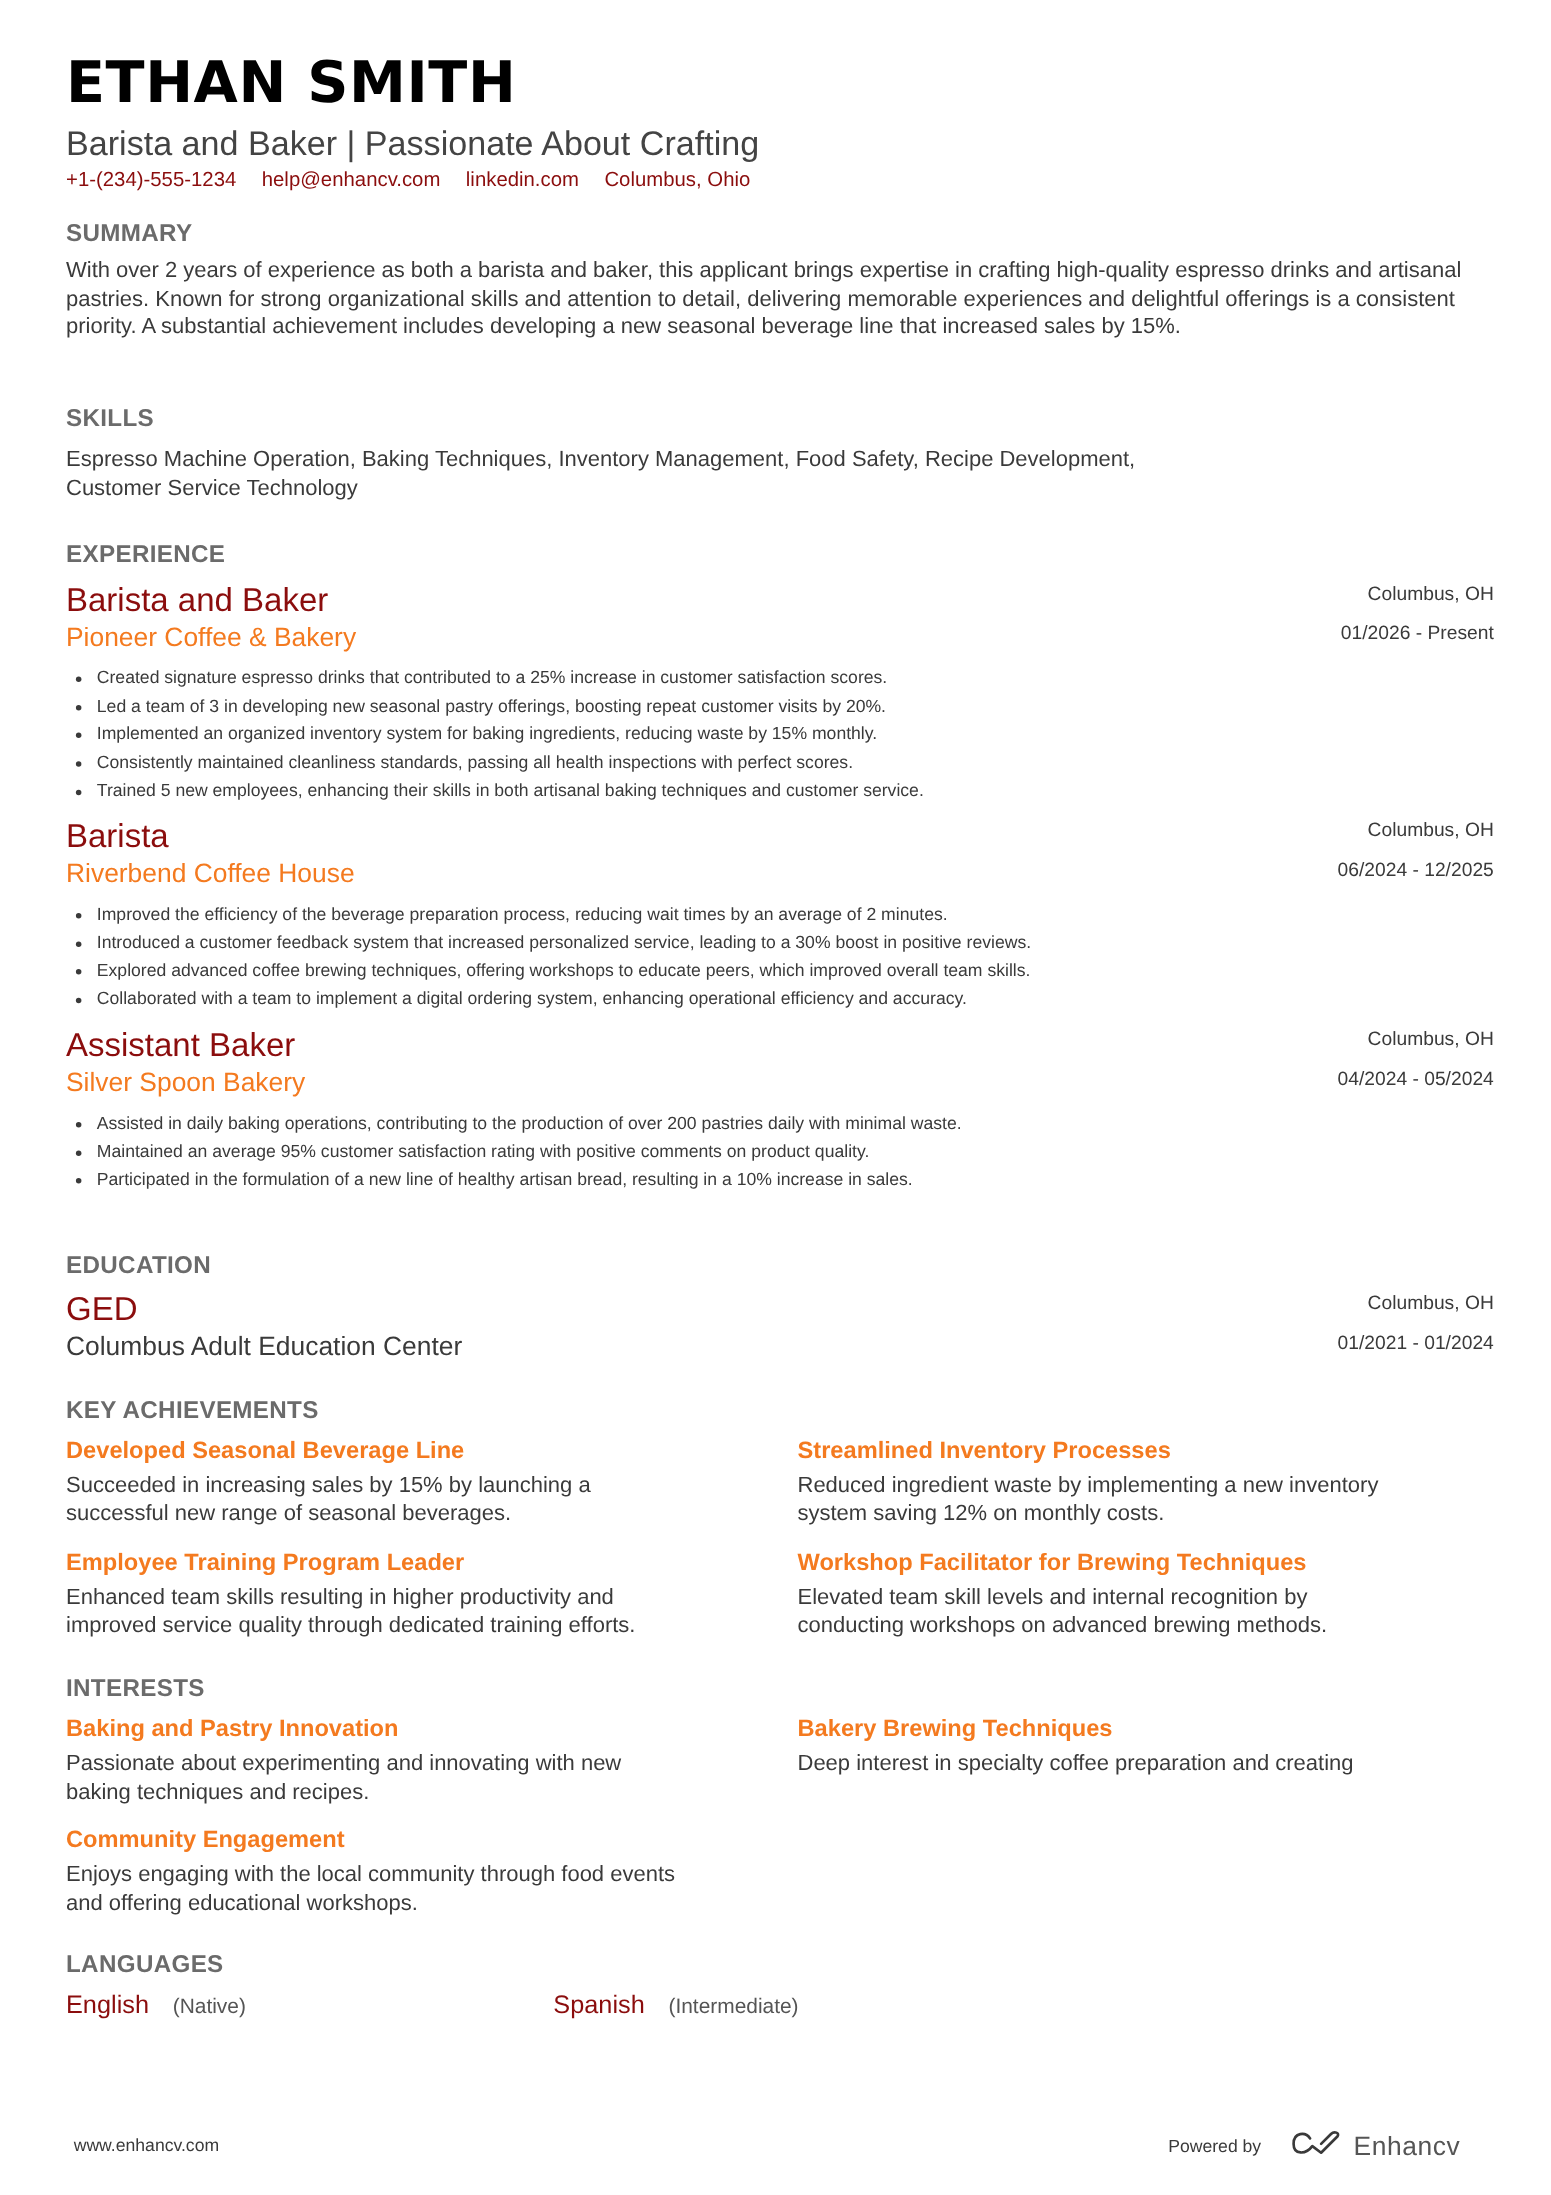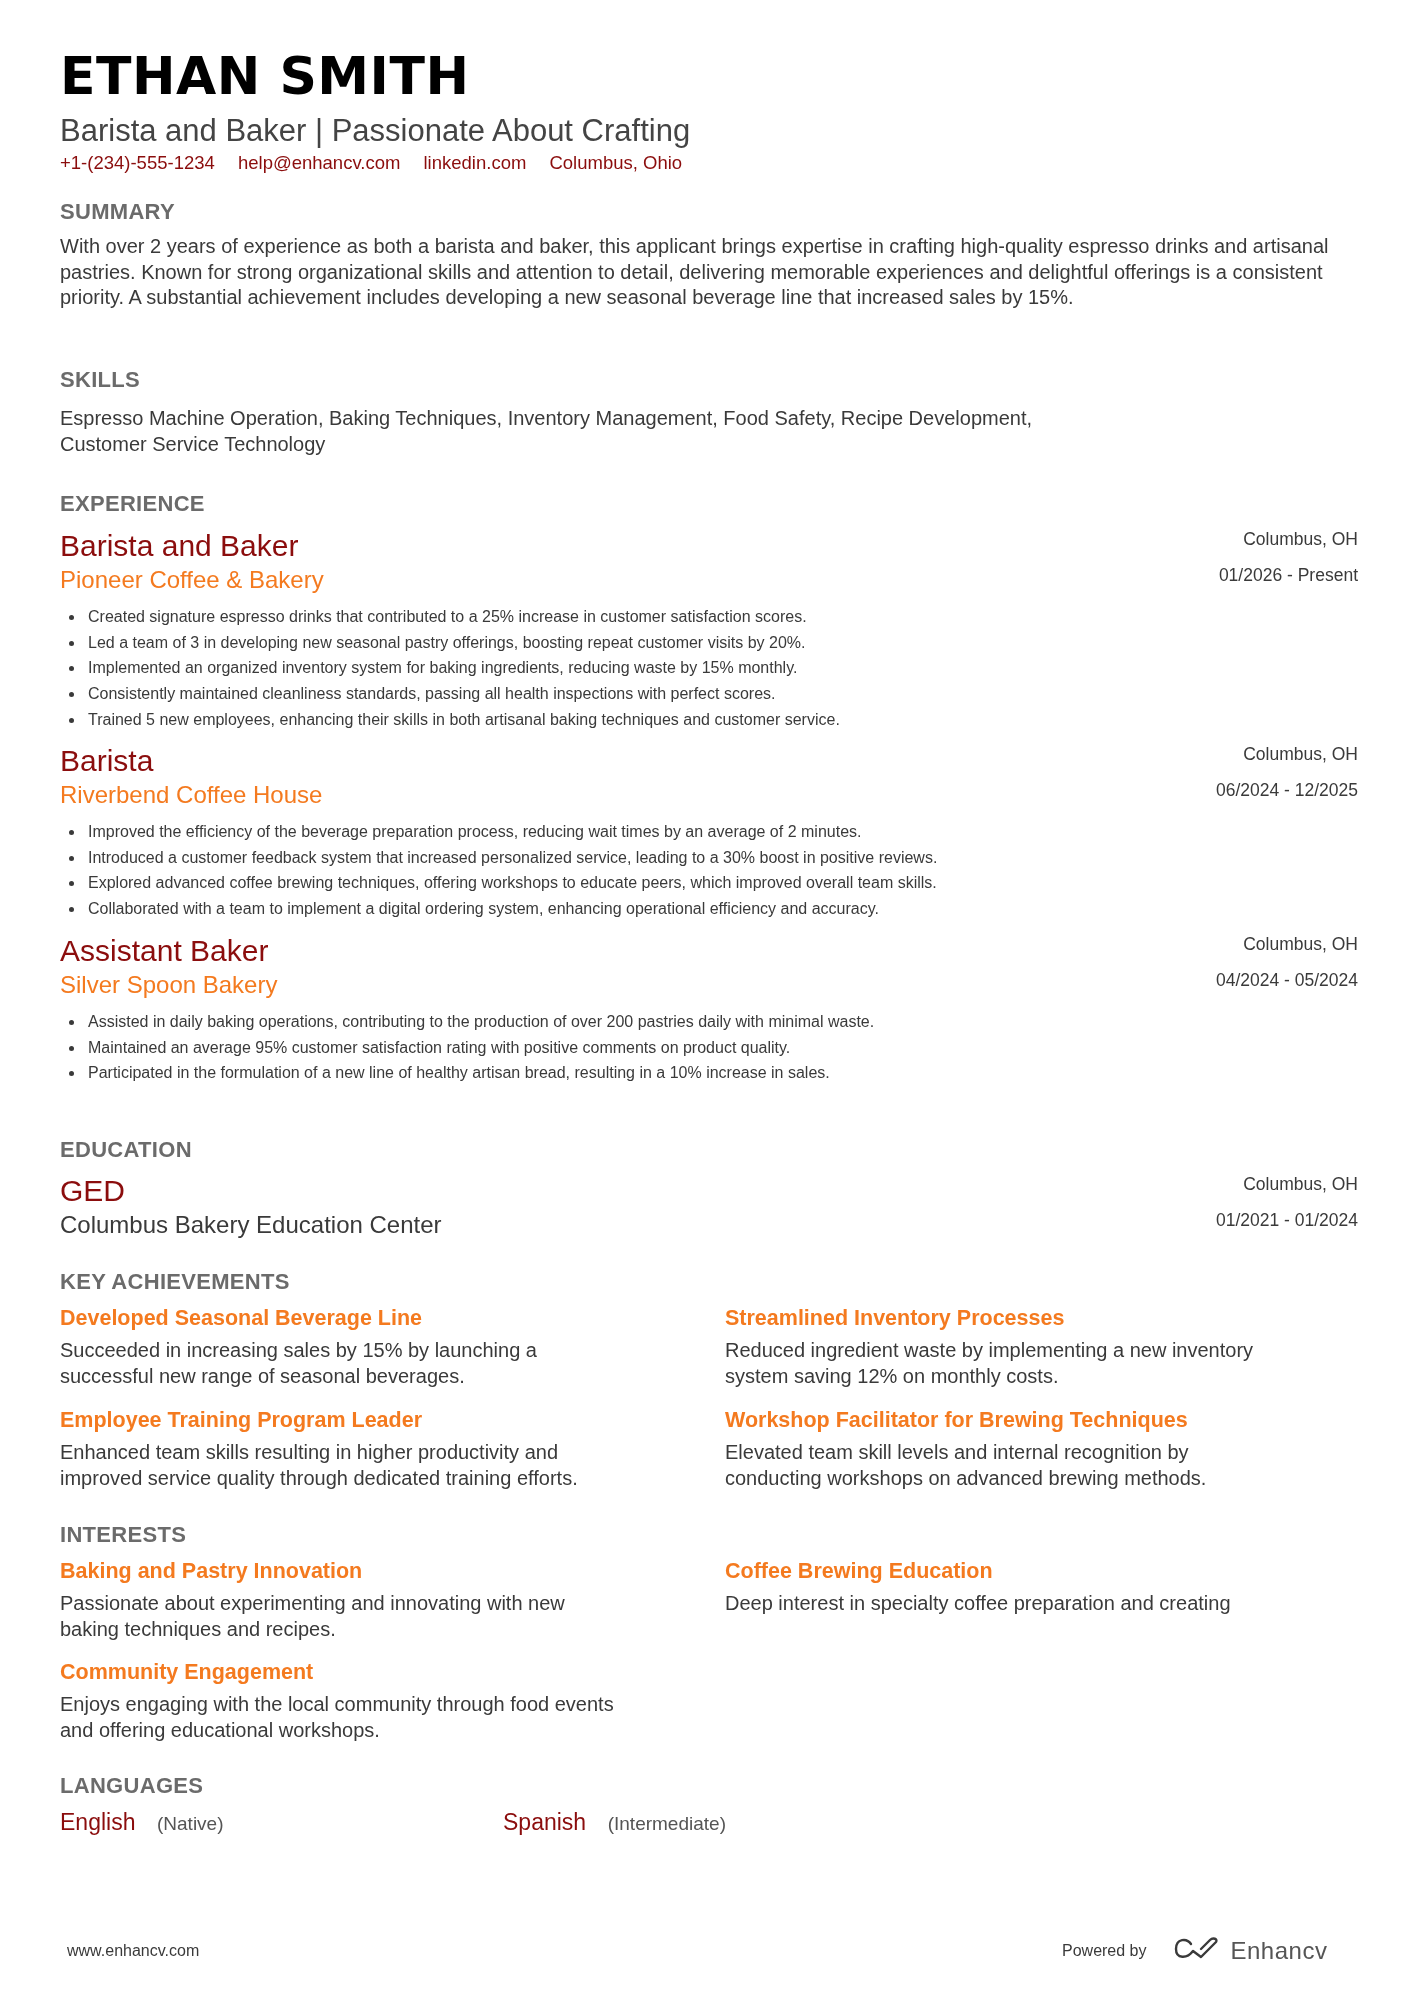--- a/index.html
+++ b/index.html
@@ -122,21 +122,21 @@
     <ul class="bullets">
       <li>Assisted in daily baking operations, contributing to the production of over 200 pastries daily with minimal waste.</li>
       <li>Maintained an average 95% customer satisfaction rating with positive comments on product quality.</li>
       <li>Participated in the formulation of a new line of healthy artisan bread, resulting in a 10% increase in sales.</li>
     </ul>
   </div>
 
   <div class="sec-title" style="top:1136px;">EDUCATION</div>
   <div class="job" style="top:1173px;">
     <div class="job-title">GED</div>
-    <div class="edu-center">Columbus Bakery Education Center</div>
+    <div class="edu-center">Columbus Adult Education Center</div>
     <div class="job-meta">
       <div>Columbus, OH</div>
       <div class="date">01/2021 - 01/2024</div>
     </div>
   </div>
 
   <div class="sec-title" style="top:1268px;">KEY ACHIEVEMENTS</div>
   <div class="grid-item" style="left:0; top:1304px;">
     <div class="grid-title">Developed Seasonal Beverage Line</div>
     <div class="grid-desc">
@@ -168,21 +168,21 @@
 
   <div class="sec-title" style="top:1521px;">INTERESTS</div>
   <div class="grid-item" style="left:0; top:1557px;">
     <div class="grid-title">Baking and Pastry Innovation</div>
     <div class="grid-desc">
       <div>Passionate about experimenting and innovating with new</div>
       <div>baking techniques and recipes.</div>
     </div>
   </div>
   <div class="grid-item" style="left:665px; top:1557px;">
-    <div class="grid-title">Coffee Brewing Education</div>
+    <div class="grid-title">Bakery Brewing Techniques</div>
     <div class="grid-desc">
       <div>Deep interest in specialty coffee preparation and creating</div>
     </div>
   </div>
   <div class="grid-item" style="left:0; top:1658px;">
     <div class="grid-title">Community Engagement</div>
     <div class="grid-desc">
       <div>Enjoys engaging with the local community through food events</div>
       <div>and offering educational workshops.</div>
     </div>

